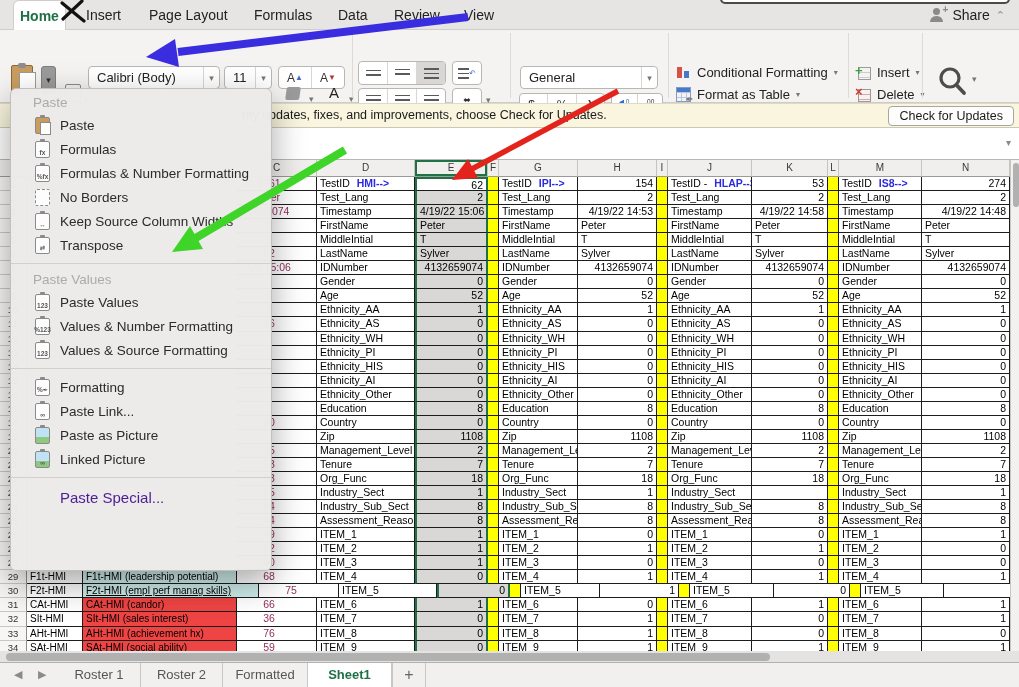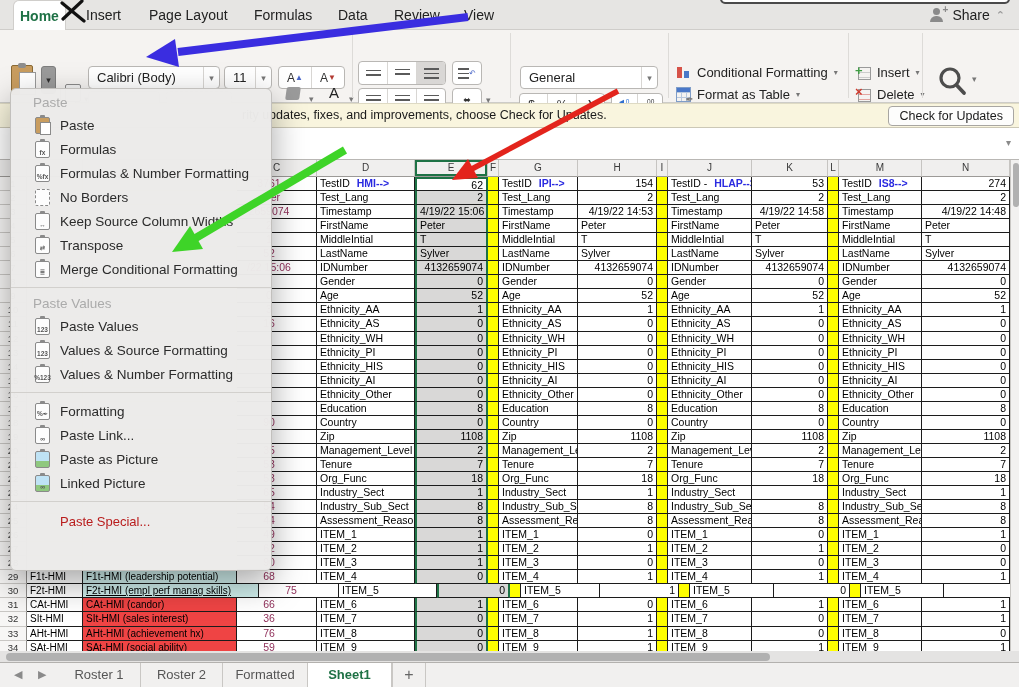--- a/index.html
+++ b/index.html
@@ -119,21 +119,21 @@
 .pmenu .mitem { height:24px; display:flex; align-items:center; padding-left:24px; font-size:13.5px; color:#2b2b2b; gap:10px;}
 .pmenu .msep { height:1px; background:#d2d0cd; margin:6px 0;}
 .micon { width:15px; height:17px; border:1.3px solid #8a8a8a; border-radius:2px; background:#fdfdfd; position:relative; flex:0 0 15px;
   font-size:6.5px; color:#555; display:flex; align-items:flex-end; justify-content:center; font-weight:bold; padding-bottom:1px;}
 .micon::before { content:""; position:absolute; left:3.5px; top:-2.5px; width:5px; height:3px; background:#8a8a8a; border-radius:1px;}
 .micon.solid { background:#c99d5f; }
 .micon.solid::after { content:""; position:absolute; right:-2px; bottom:-2px; width:9px; height:11px; background:#fff; border:1px solid #8a8a8a;}
 .micon.dashed { border-style:dashed; }
 .micon.dashed::before { display:none; }
 .micon.pic { background:linear-gradient(180deg,#bfe3f5 0 60%, #8fc87f 60%);}
-.mspecial { height:26px; display:flex; align-items:center; padding-left:49px; font-size:13px; color:#b91c1c;}
+.mspecial { height:26px; display:flex; align-items:center; padding-left:49px; font-size:15px; color:#4c1d95;}
 
 
 #annot { position:absolute; left:0; top:0; width:1019px; height:687px; z-index:60; pointer-events:none;}
 </style>
 </head>
 <body>
 
 <div id="app">
 
   <div class="tabbar">
@@ -973,45 +973,39 @@
           <span>↔</span>
         </span>
         <span>Keep Source Column Widths</span>
       </div>
       <div class="mitem">
         <span class="micon">
           <span>⇄</span>
         </span>
         <span>Transpose</span>
       </div>
-      <div class="mitem">
-        <span class="micon">
-          <span>≣</span>
-        </span>
-        <span>Merge Conditional Formatting</span>
-      </div>
       <div class="msep"></div>
       <div class="mhead">Paste Values</div>
       <div class="mitem">
         <span class="micon">
           <span>123</span>
         </span>
         <span>Paste Values</span>
       </div>
       <div class="mitem">
         <span class="micon">
+          <span>%123</span>
+        </span>
+        <span>Values &amp; Number Formatting</span>
+      </div>
+      <div class="mitem">
+        <span class="micon">
           <span>123</span>
         </span>
         <span>Values &amp; Source Formatting</span>
-      </div>
-      <div class="mitem">
-        <span class="micon">
-          <span>%123</span>
-        </span>
-        <span>Values &amp; Number Formatting</span>
       </div>
       <div class="msep"></div>
       <div class="mitem">
         <span class="micon">
           <span>%✒</span>
         </span>
         <span>Formatting</span>
       </div>
       <div class="mitem">
         <span class="micon">

